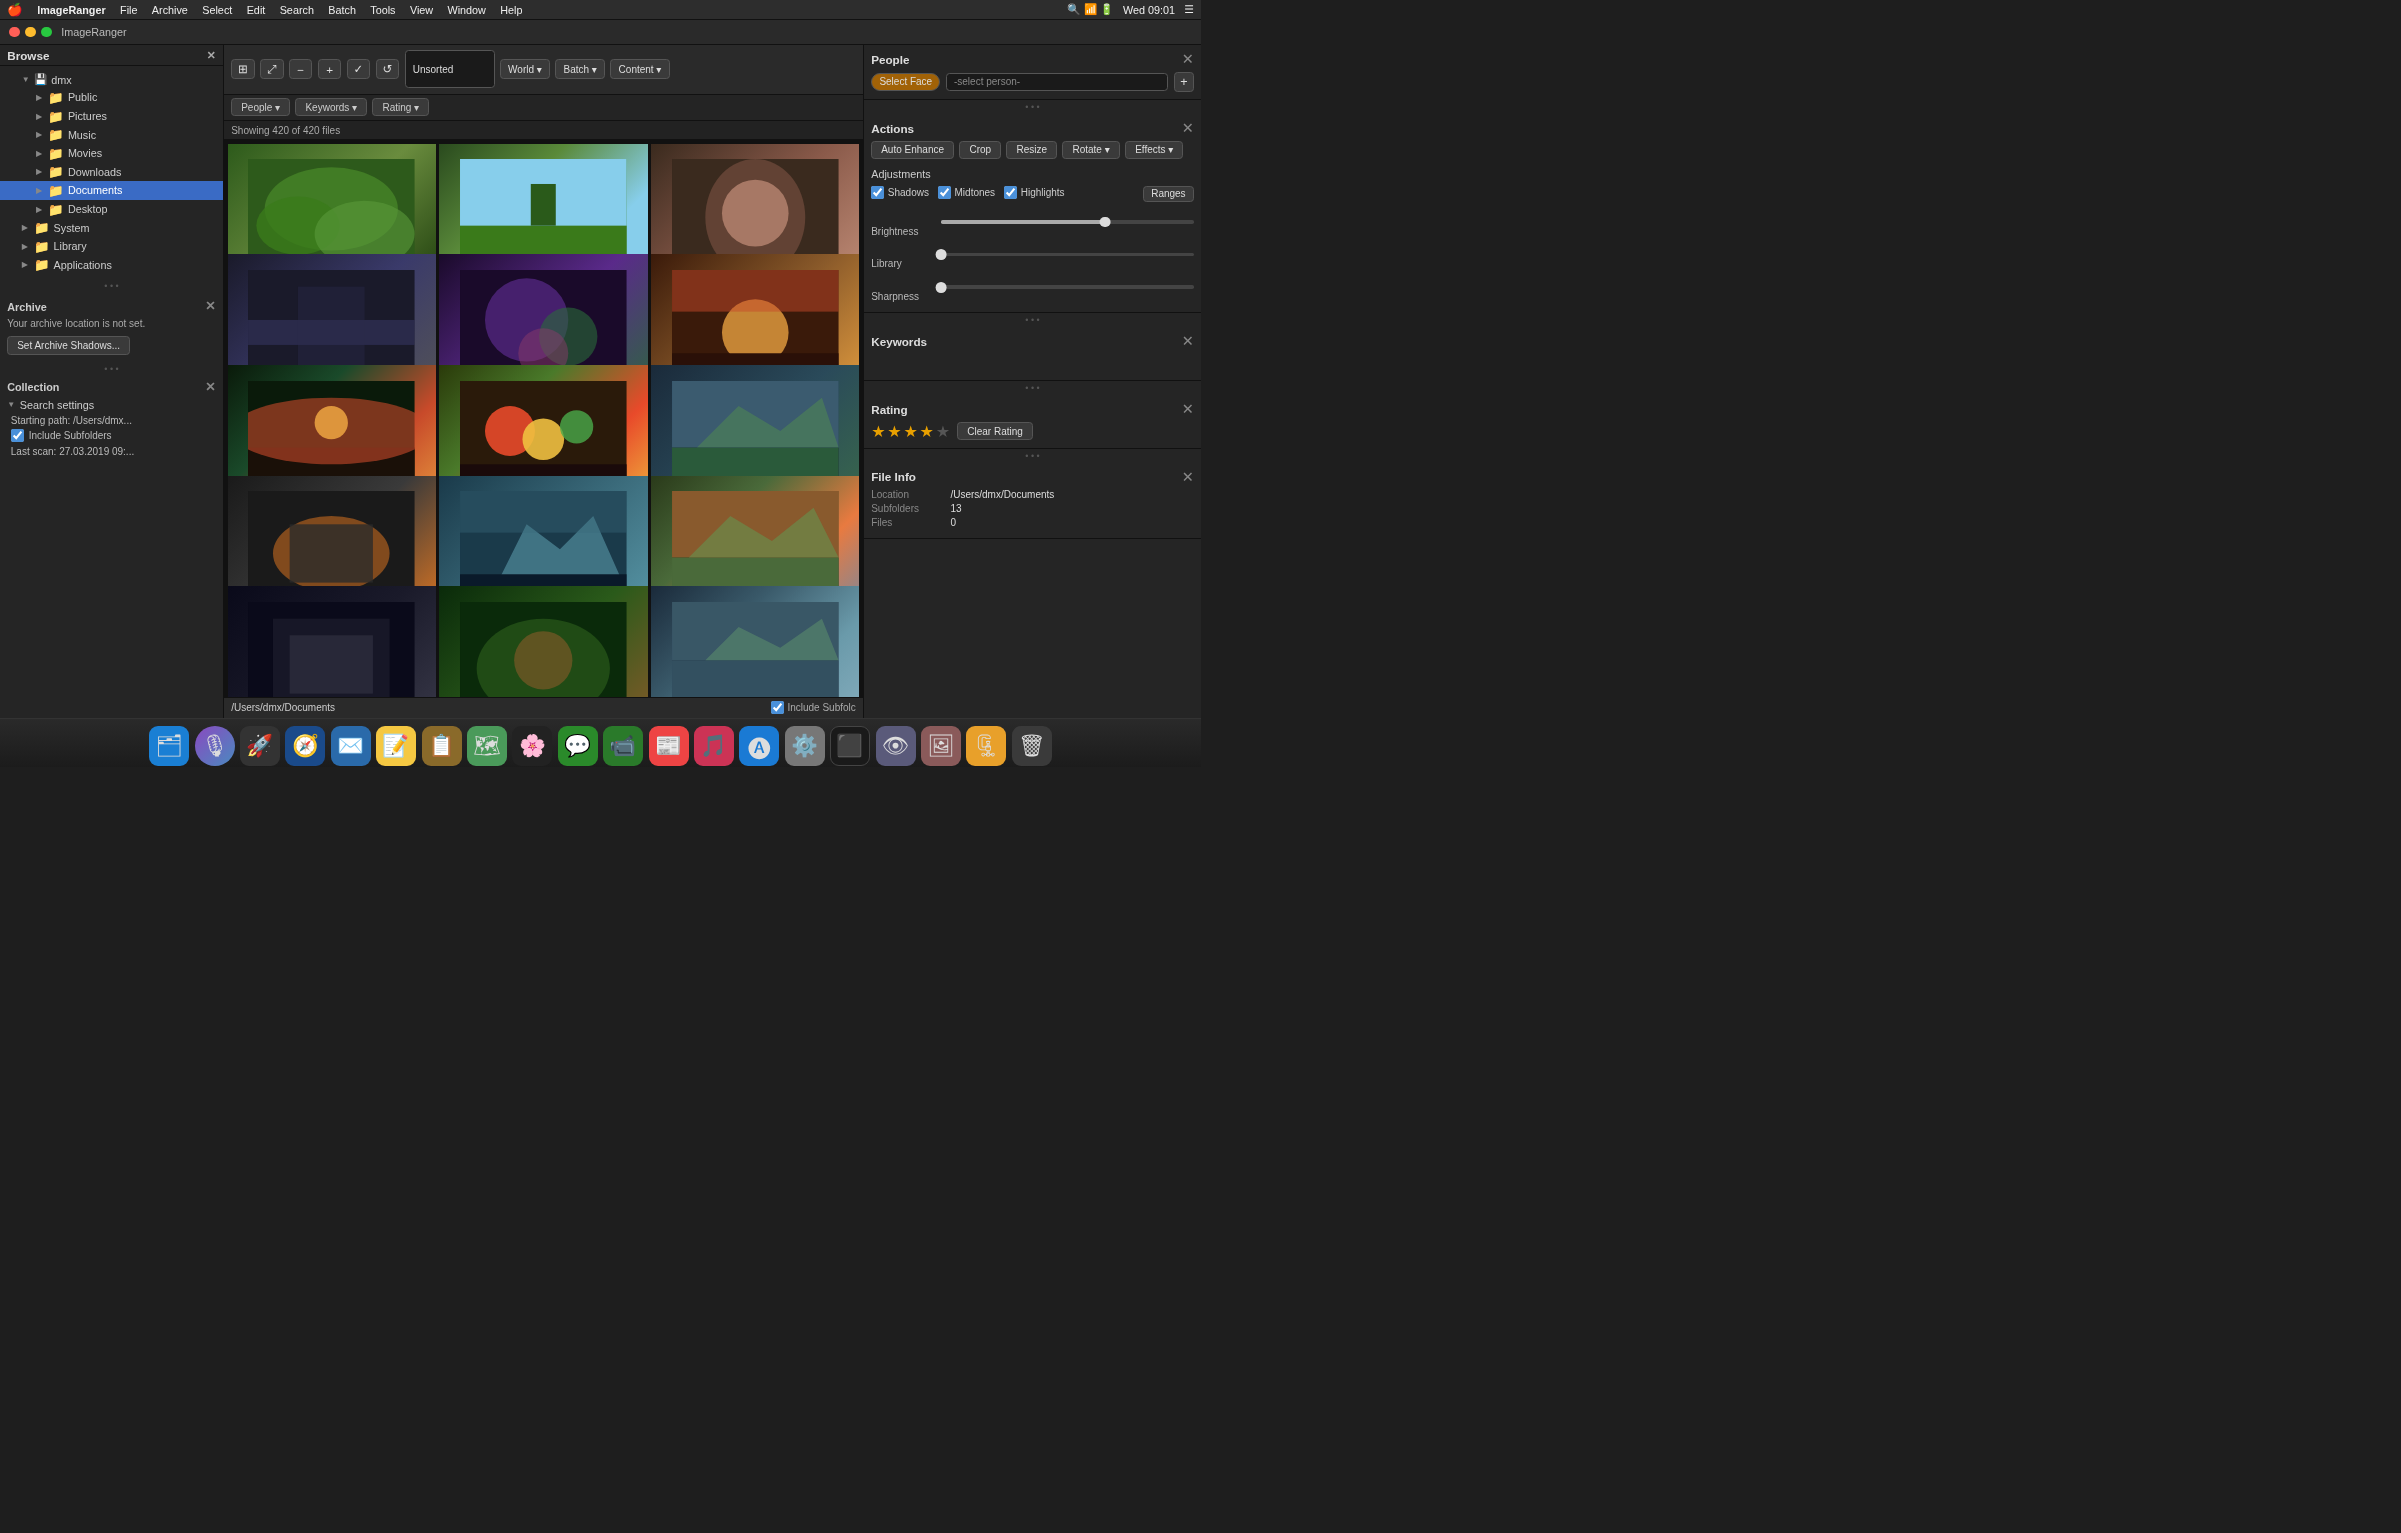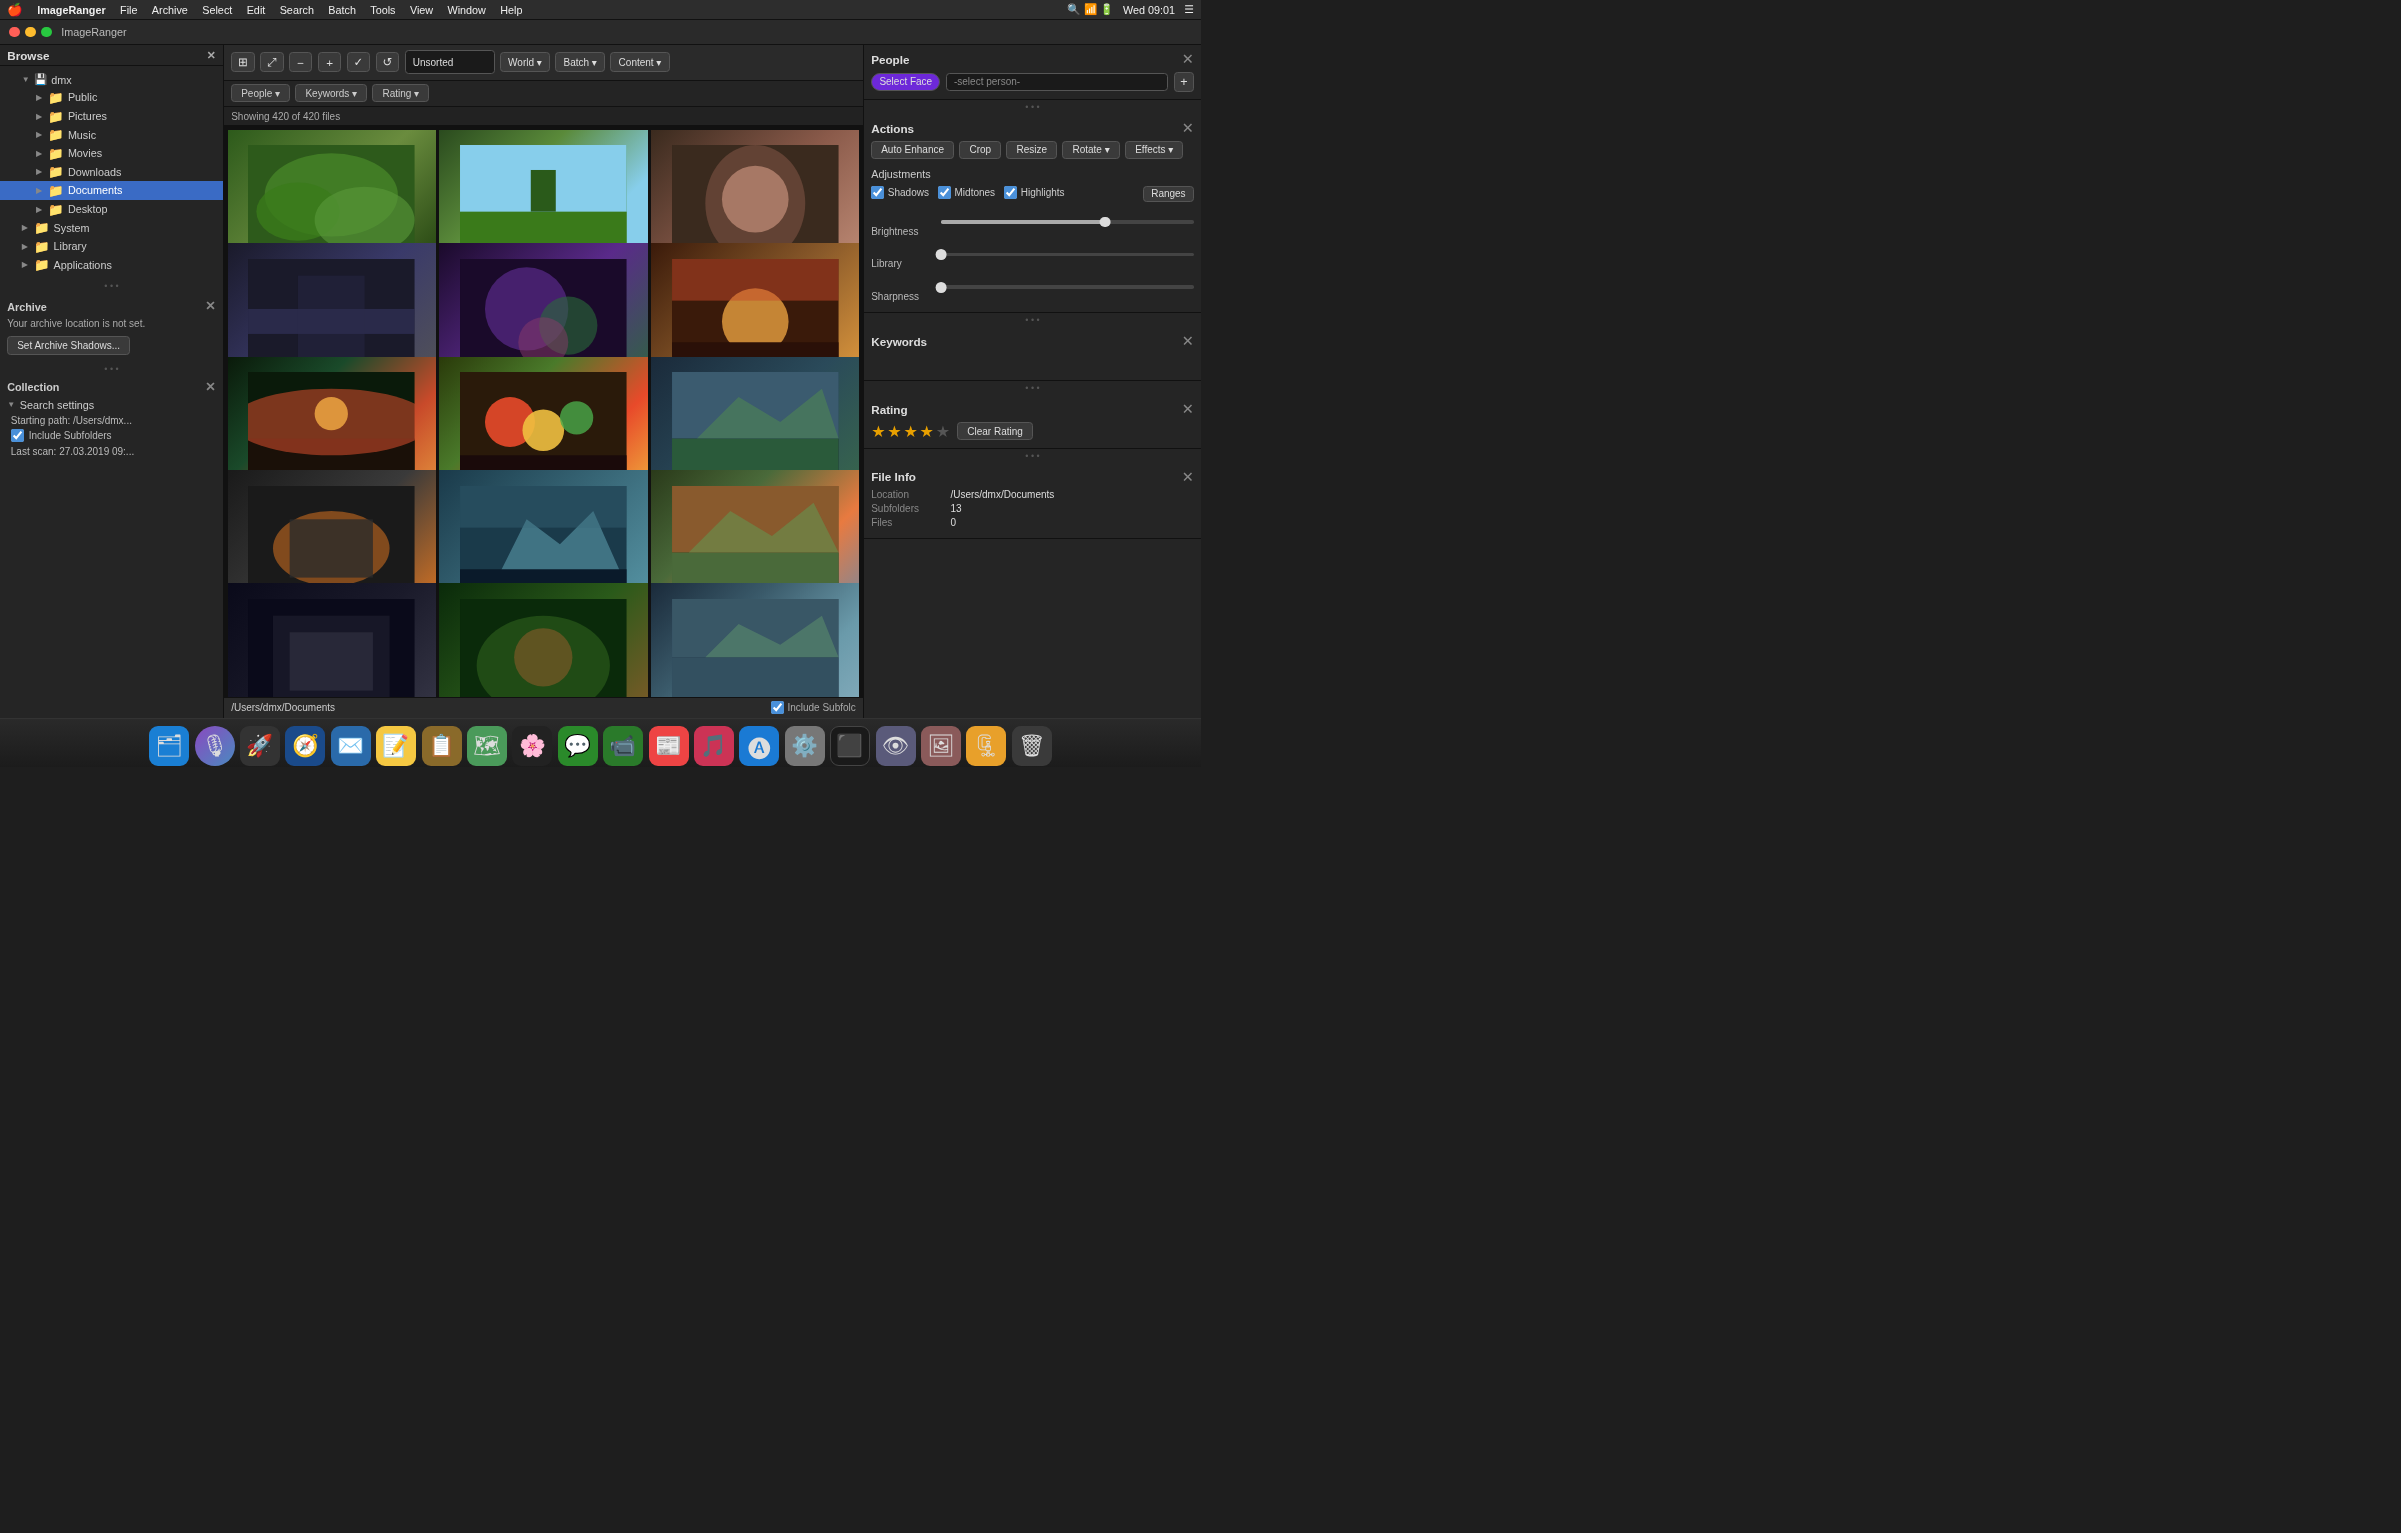--- a/index.html
+++ b/index.html
@@ -211,21 +211,21 @@
       align-items: center;
       gap: 2.7px;
     }
     .unsorted-input {
       background: #1a1a1a;
       border: 0.9px solid #555;
       color: #ddd;
       padding: 1.8px 7.2px;
       border-radius: 3.6px;
       font-size: 10px;
-      height: 24px;
+      height: 38px;
       width: 90px;
     }
 
     
     .status-bar {
       padding: 3.6px 7.2px;
       font-size: 10px;
       color: #aaa;
       border-bottom: 0.9px solid #111;
       background: #222;
@@ -296,21 +296,21 @@
       color: #ddd;
     }
     .panel-close { color: #888; cursor: pointer; font-size: 14.4px; line-height: 1; }
 
     .people-row {
       display: flex;
       align-items: center;
       gap: 5.4px;
     }
     .select-face-btn {
-      background: #6d28d9;
+      background: #a16207;
       border: 0.9px solid #555;
       color: #ddd;
       padding: 2.7px 7.2px;
       border-radius: 9px;
       cursor: pointer;
       font-size: 10px;
     }
     .select-person-dropdown {
       background: #1a1a1a;
       border: 0.9px solid #555;

